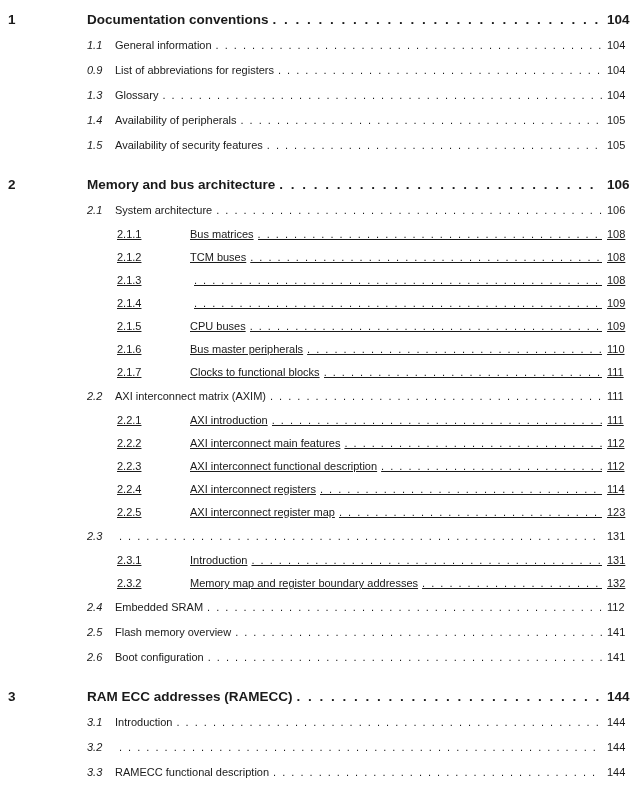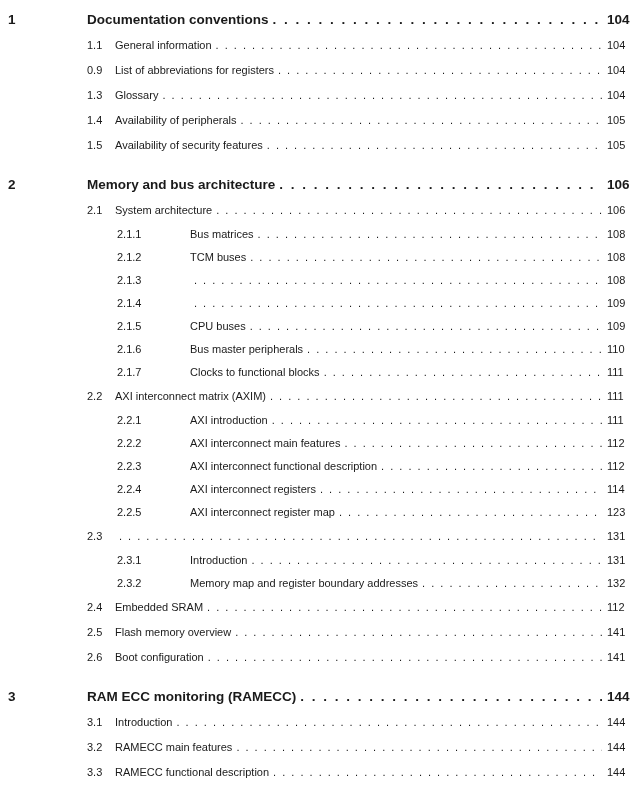--- a/index.html
+++ b/index.html
@@ -38,27 +38,28 @@
   }
   .level-1:first-child { margin-top: 0; }
   .level-1 .num   { width: 79px; flex: none; }
   
   .level-2 {
     height: 25px;
     line-height: 25px;
     font-size: 11px;
     padding-left: 79px;
   }
-  .level-2 .num   { width: 28px; flex: none; }
+  .level-2 .num   { width: 28px; flex: none; font-style: italic; }
   
   .level-3 {
     height: 23px;
     line-height: 23px;
     font-size: 11px;
     padding-left: 109px;
+    text-decoration: underline;
   }
   .level-3 .num   { width: 73px; flex: none; }
 
   .title { flex: none; }
   .dots {
     flex: 1 1 auto;
     overflow: hidden;
     white-space: nowrap;
     margin-left: 4px;
     margin-right: 5px;
@@ -262,35 +263,34 @@
 
   <div class="toc-row level-2">
     <span class="num">2.6</span>
     <span class="title">Boot configuration</span>
     <span class="dots"></span>
     <span class="pg">141</span>
   </div>
 
   <div class="toc-row level-1">
     <span class="num">3</span>
-    <span class="title">RAM ECC monitoring (RAMECC)</span>
+    <span class="title">RAM ECC addresses (RAMECC)</span>
     <span class="dots"></span>
     <span class="pg">144</span>
   </div>
 
   <div class="toc-row level-2">
     <span class="num">3.1</span>
     <span class="title">Introduction</span>
     <span class="dots"></span>
     <span class="pg">144</span>
   </div>
 
   <div class="toc-row level-2">
     <span class="num">3.2</span>
-    <span class="title">RAMECC main features</span>
     <span class="dots"></span>
     <span class="pg">144</span>
   </div>
 
   <div class="toc-row level-2">
     <span class="num">3.3</span>
     <span class="title">RAMECC functional description</span>
     <span class="dots"></span>
     <span class="pg">144</span>
   </div>

